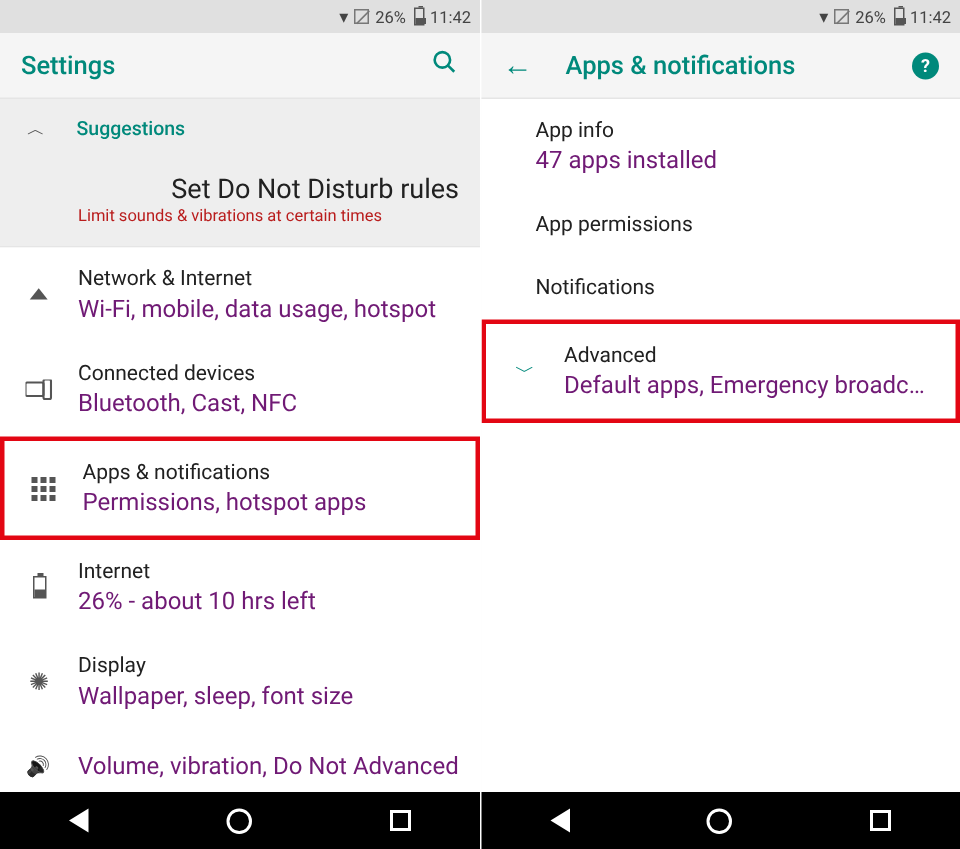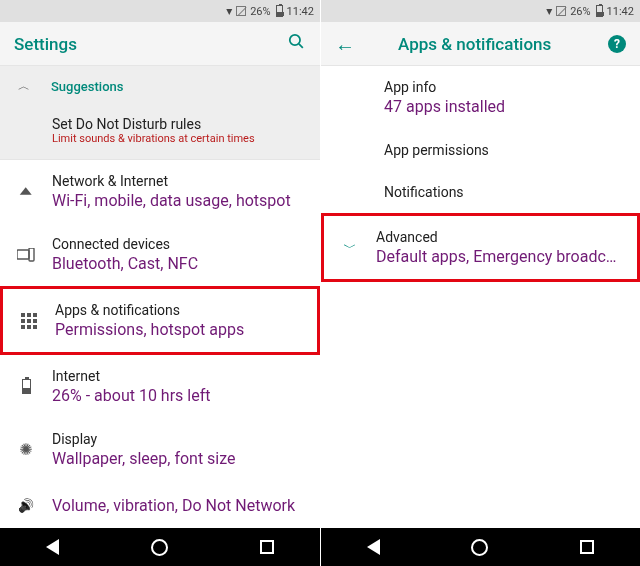--- a/index.html
+++ b/index.html
@@ -41,21 +41,20 @@
   .statusbar .batt::after{content:"";position:absolute;bottom:0;left:0;width:7px;height:4px;background:#555;}
 
   
   .appbar {
     height: 44px;
     background: #f5f5f5;
     display: flex;
     align-items: center;
     padding: 0 14px;
     border-bottom: 1px solid #e5e5e5;
-    gap: 21px;
   }
   .appbar .title {
     color: #00897b;
     font-size: 17px;
     font-weight: 500;
     flex: 1;
   }
   .appbar .back {
     color: #00897b;
     font-size: 20px;
@@ -121,21 +120,21 @@
     color: #212121;
   }
   .row .sub {
     font-size: 16px;
     color: #701a75;
     margin-top: 2px;
     white-space: nowrap;
     overflow: hidden;
     text-overflow: ellipsis;
   }
-  .row.noicon { padding-left: 51px; margin-left: 12px; }
+  .row.noicon { padding-left: 36px; }
 
   .highlight {
     border: 3px solid #e30613;
   }
 
   
   .adv-chev {
     color: #00897b;
     font-size: 13px;
     width: 24px;
@@ -197,21 +196,21 @@
         </svg>
     </span>
   </div>
 
   <div class="content">
     <div class="suggestions-row">
       <span class="chev">︿</span>
       <span class="label">Suggestions</span>
     </div>
     <div class="suggestion-item">
-      <div class="title-t" style="font-size:14px;color:#212121;">Set Do Not Disturb rules</div>
+      <div class="title-t" style="font-size:18px;color:#212121;text-align:right;">Set Do Not Disturb rules</div>
       <div class="sub" style="font-size:11px;color:#b91c1c;margin-top:0;">Limit sounds &amp; vibrations at certain times</div>
     </div>
 
     <div class="row">
       <div class="icon">
           <span class="ic-wifi"></span>
         </div>
       <div class="texts">
         <div class="title-t">Network &amp; Internet</div>
         <div class="sub">Wi-Fi, mobile, data usage, hotspot</div>
@@ -269,21 +268,21 @@
         <div class="title-t">Display</div>
         <div class="sub">Wallpaper, sleep, font size</div>
       </div>
     </div>
 
     <div class="row">
       <div class="icon">
           <span class="ic-sound"></span>
         </div>
       <div class="texts">
-        <div class="sub">Volume, vibration, Do Not Network</div>
+        <div class="sub">Volume, vibration, Do Not Advanced</div>
       </div>
     </div>
 
     <div class="row">
       
       
     </div>
   </div>
 
   <div class="navbar">

